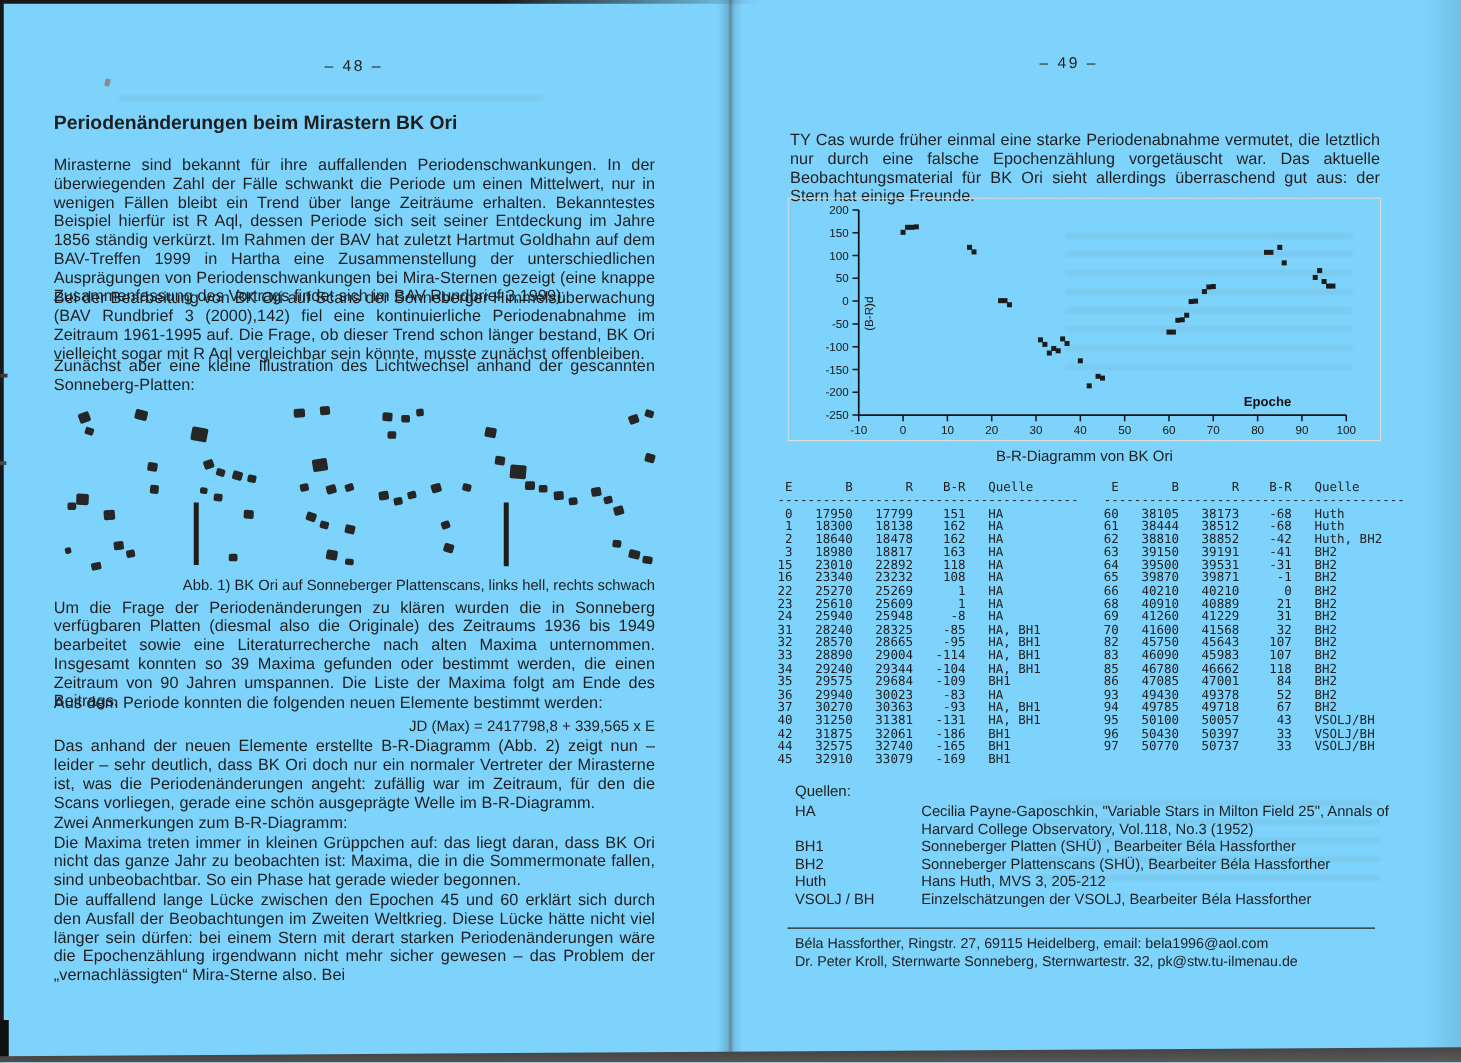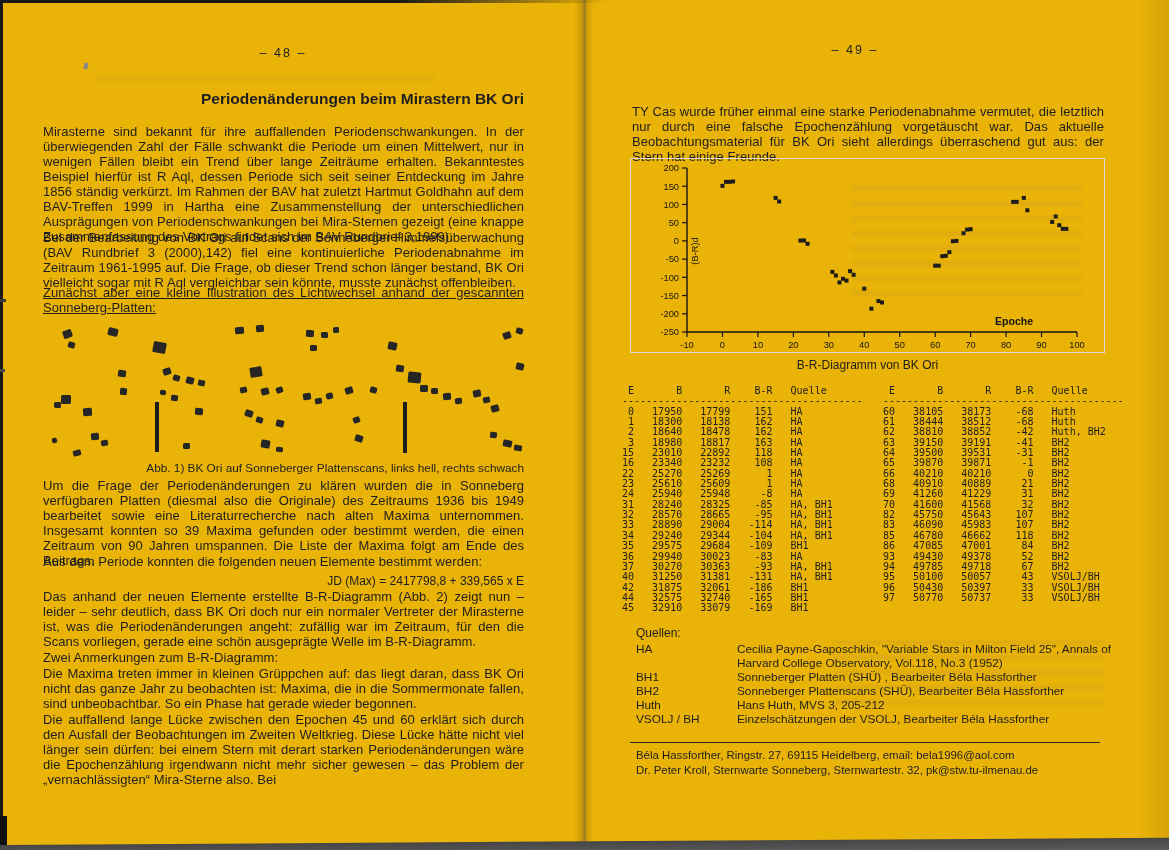--- a/index.html
+++ b/index.html
@@ -1,23 +1,23 @@
 <!DOCTYPE html>
 <html lang="de"><head>
 <meta charset="utf-8">
 <style>
   html,body{margin:0;padding:0;background:#ffffff;}
   .scan{position:relative;width:1169px;height:850px;overflow:hidden;
-        background:#eab308;font-family:"Liberation Sans",sans-serif;color:#1e1e1e;}
+        background:#7dd3fc;font-family:"Liberation Sans",sans-serif;color:#1e1e1e;}
   .abs{position:absolute;}
   .page{position:absolute;top:0;height:850px;}
   .page-left{left:0;width:584px;}
   .page-right{left:584px;width:585px;}
   .pagenum{font-size:12.5px;letter-spacing:2px;text-align:center;width:110px;}
-  .doc-title{font-size:15.5px;font-weight:bold;text-align:right;}
+  .doc-title{font-size:15.5px;font-weight:bold;text-align:left;}
   .para{font-size:13px;line-height:15px;text-align:justify;letter-spacing:.05px;}
   .figcaption{font-size:11.8px;text-align:right;}
   .formula{font-size:12px;text-align:right;}
   .chart-box{background:transparent;}
   .chart-caption{font-size:12px;text-align:center;}
   .mono-pre{font-family:"DejaVu Sans Mono","Liberation Mono",monospace;
             font-size:10px;line-height:10.35px;white-space:pre;margin:0;}
   .src-heading{font-size:12px;}
   .src-row{display:flex;font-size:11.8px;line-height:13.6px;margin-bottom:.6px;}
   .src-key{width:101px;flex:none;}
@@ -44,21 +44,21 @@
 <body>
 
 <div class="scan">
 
   <div class="page page-left">
     <div class="abs pagenum" style="left:228px;top:46px;">–  48  –</div>
     <div class="abs doc-title" style="left:43px;top:90px;width:481px;">Periodenänderungen beim Mirastern BK Ori</div>
 
     <div class="abs para" style="left:43px;top:124px;width:481px;">Mirasterne sind bekannt für ihre auffallenden Periodenschwankungen. In der überwiegenden Zahl der Fälle schwankt die Periode um einen Mittelwert, nur in wenigen Fällen bleibt ein Trend über lange Zeiträume erhalten. Bekanntestes Beispiel hierfür ist R Aql, dessen Periode sich seit seiner Entdeckung im Jahre 1856 ständig verkürzt. Im Rahmen der BAV hat zuletzt Hartmut Goldhahn auf dem BAV-Treffen 1999 in Hartha eine Zusammenstellung der unterschiedlichen Ausprägungen von Periodenschwankungen bei Mira-Sternen gezeigt (eine knappe Zusammenfassung des Vortrags findet sich im BAV Rundbrief 3,1999).</div>
     <div class="abs para" style="left:43px;top:230px;width:481px;">Bei der Bearbeitung von BK Ori auf Scans der Sonneberger Himmelsüberwachung (BAV Rundbrief 3 (2000),142) fiel eine kontinuierliche Periodenabnahme im Zeitraum 1961-1995 auf. Die Frage, ob dieser Trend schon länger bestand, BK Ori vielleicht sogar mit R Aql vergleichbar sein könnte, musste zunächst offenbleiben.</div>
-    <div class="abs para" style="left:43px;top:285px;width:481px;text-decoration:underline;">Zunächst aber eine kleine Illustration des Lichtwechsel anhand der gescannten Sonneberg-Platten:</div>
+    <div class="abs para" style="left:43px;top:285px;width:481px;">Zunächst aber eine kleine Illustration des Lichtwechsel anhand der gescannten Sonneberg-Platten:</div>
 
     <svg class="abs" style="left:50px;top:318px;" width="478" height="140" id="plate-figure">
         <rect x="13" y="12" width="9" height="8" rx="1.5" fill="#262626" transform="rotate(-20 17.5 16)"></rect>
         <rect x="18" y="24" width="7" height="6" rx="1.5" fill="#262626" transform="rotate(17 21.5 27)"></rect>
         <rect x="58" y="10" width="10" height="8" rx="1.5" fill="#262626" transform="rotate(14 63 14)"></rect>
         <rect x="103" y="24" width="13" height="11" rx="1.5" fill="#262626" transform="rotate(11 109.5 29.5)"></rect>
         <rect x="68" y="52" width="8" height="7" rx="1.5" fill="#262626" transform="rotate(8 72 55.5)"></rect>
         <rect x="70" y="70" width="7" height="7" rx="1.5" fill="#262626" transform="rotate(5 73.5 73.5)"></rect>
         <rect x="11" y="77" width="10" height="9" rx="1.5" fill="#262626" transform="rotate(2 16 81.5)"></rect>
         <rect x="4" y="84" width="7" height="6" rx="1.5" fill="#262626" transform="rotate(-1 7.5 87)"></rect>

